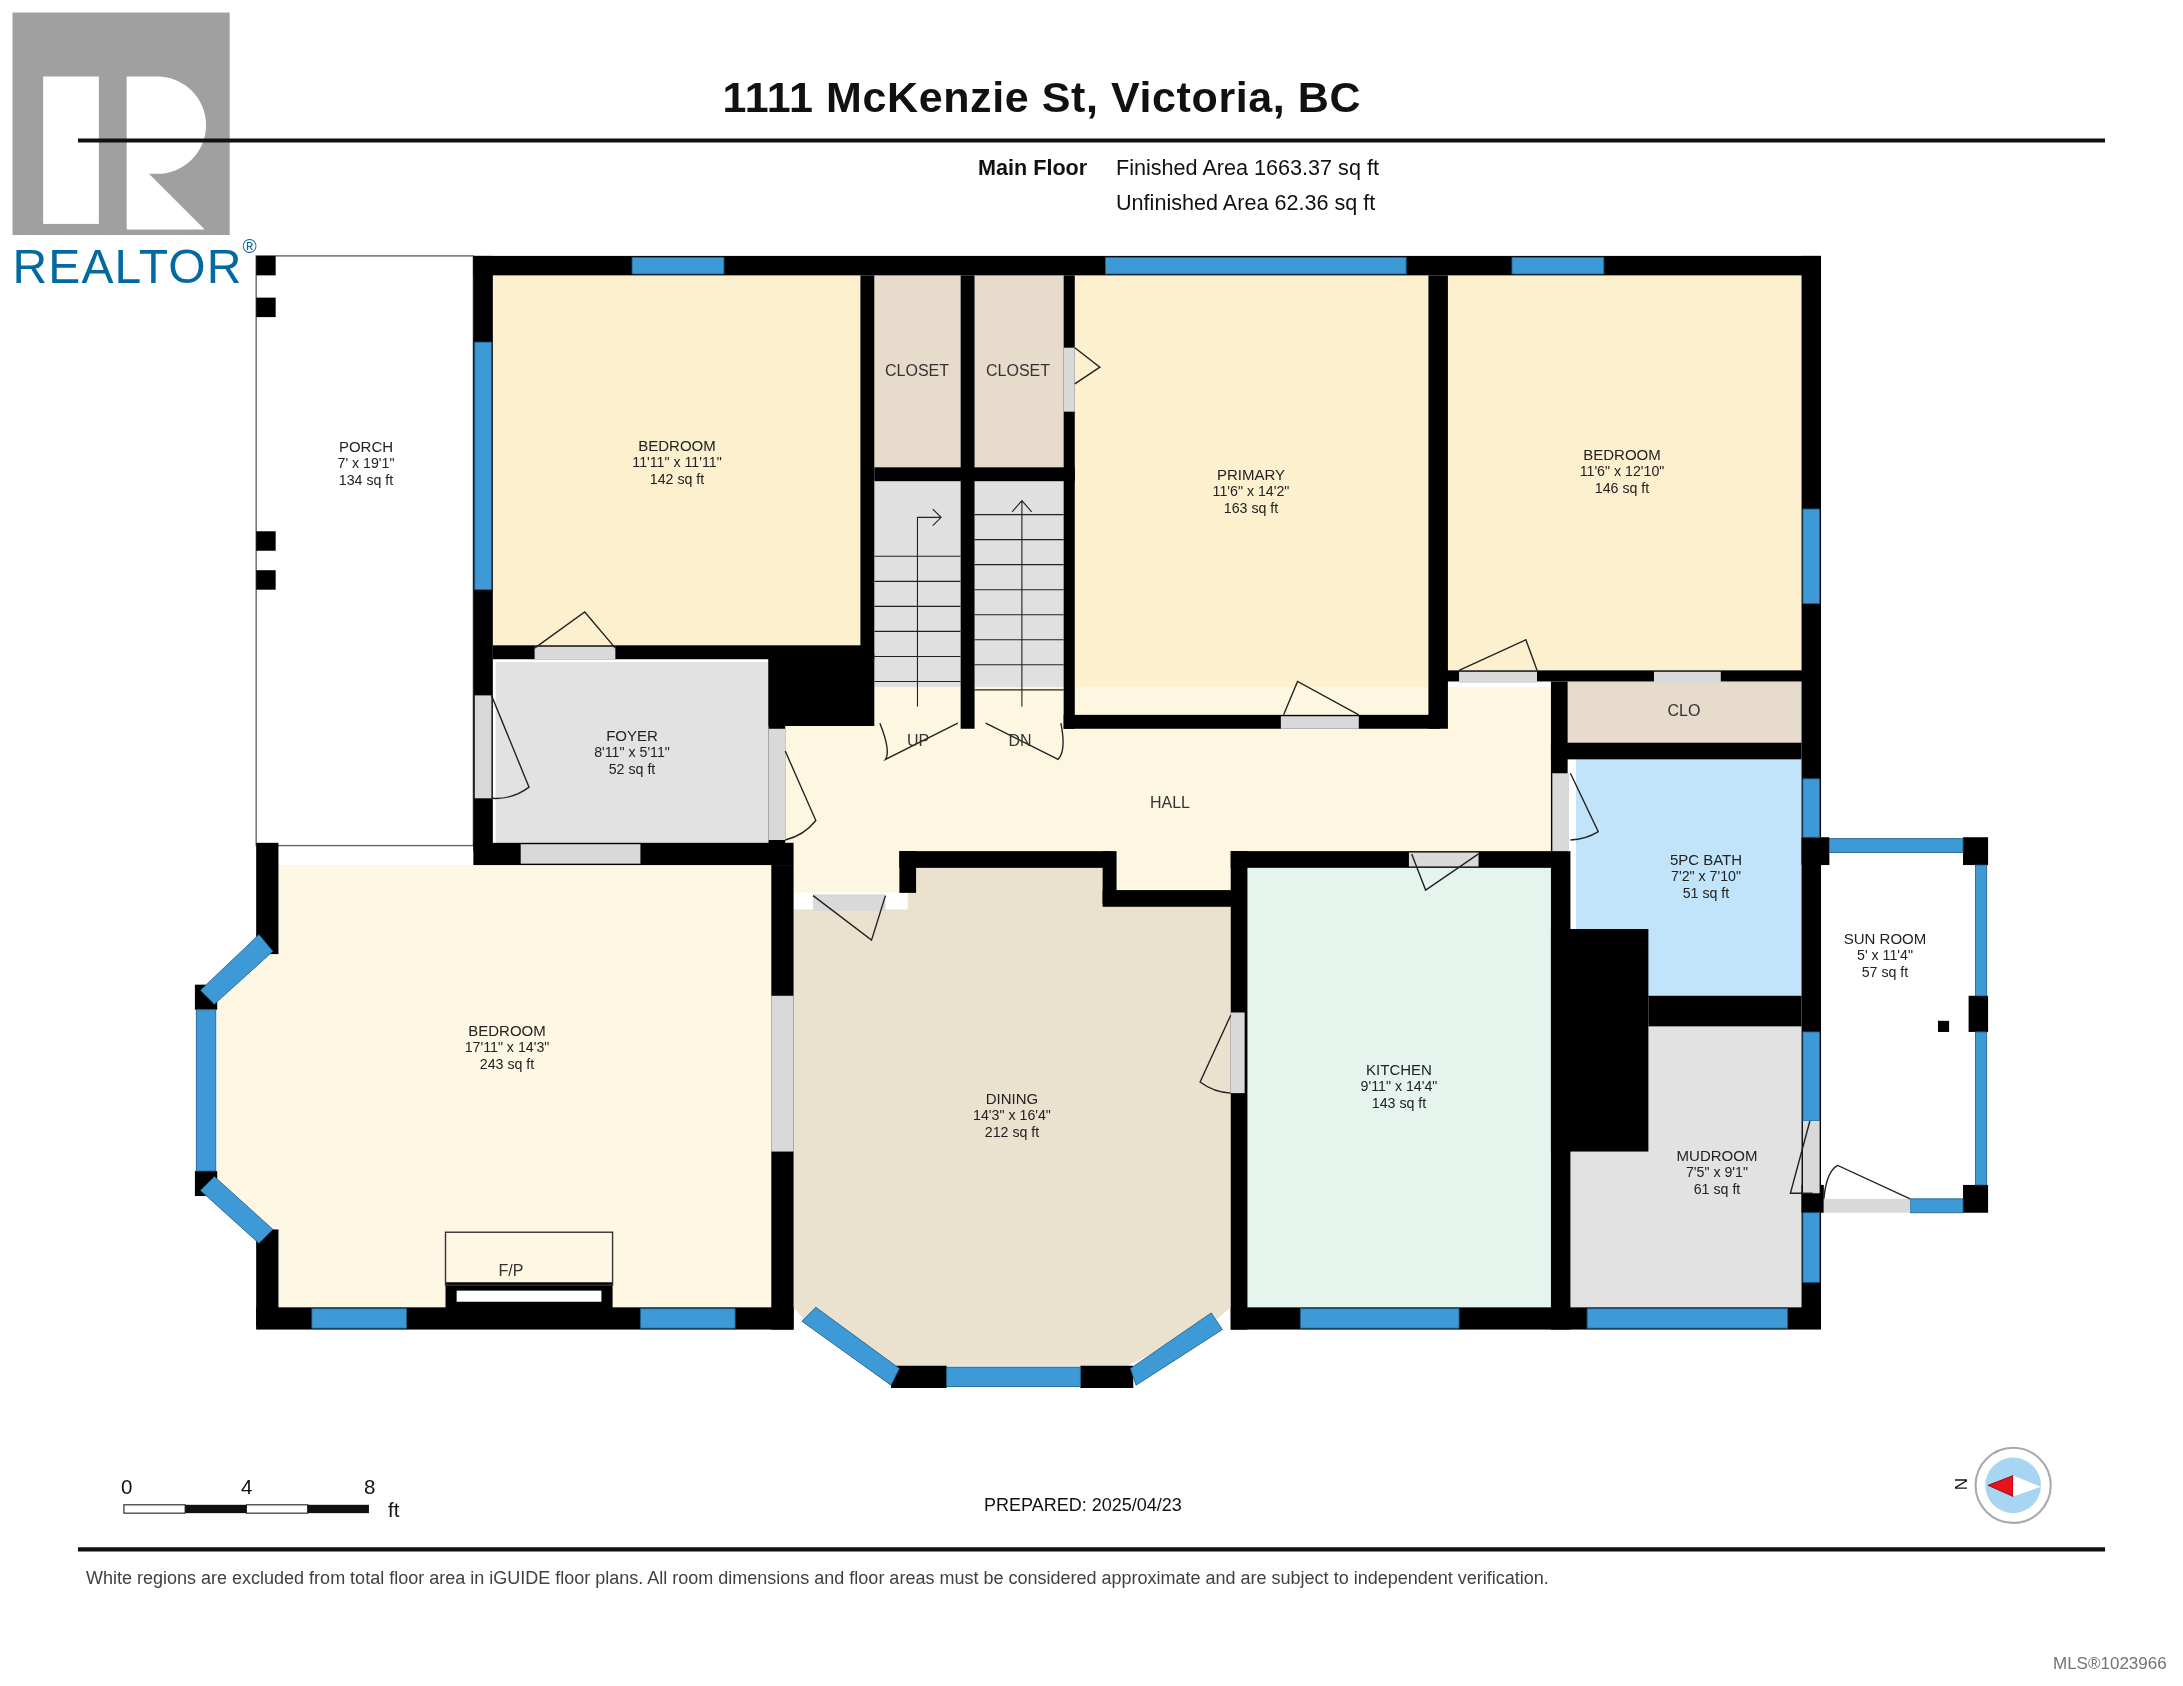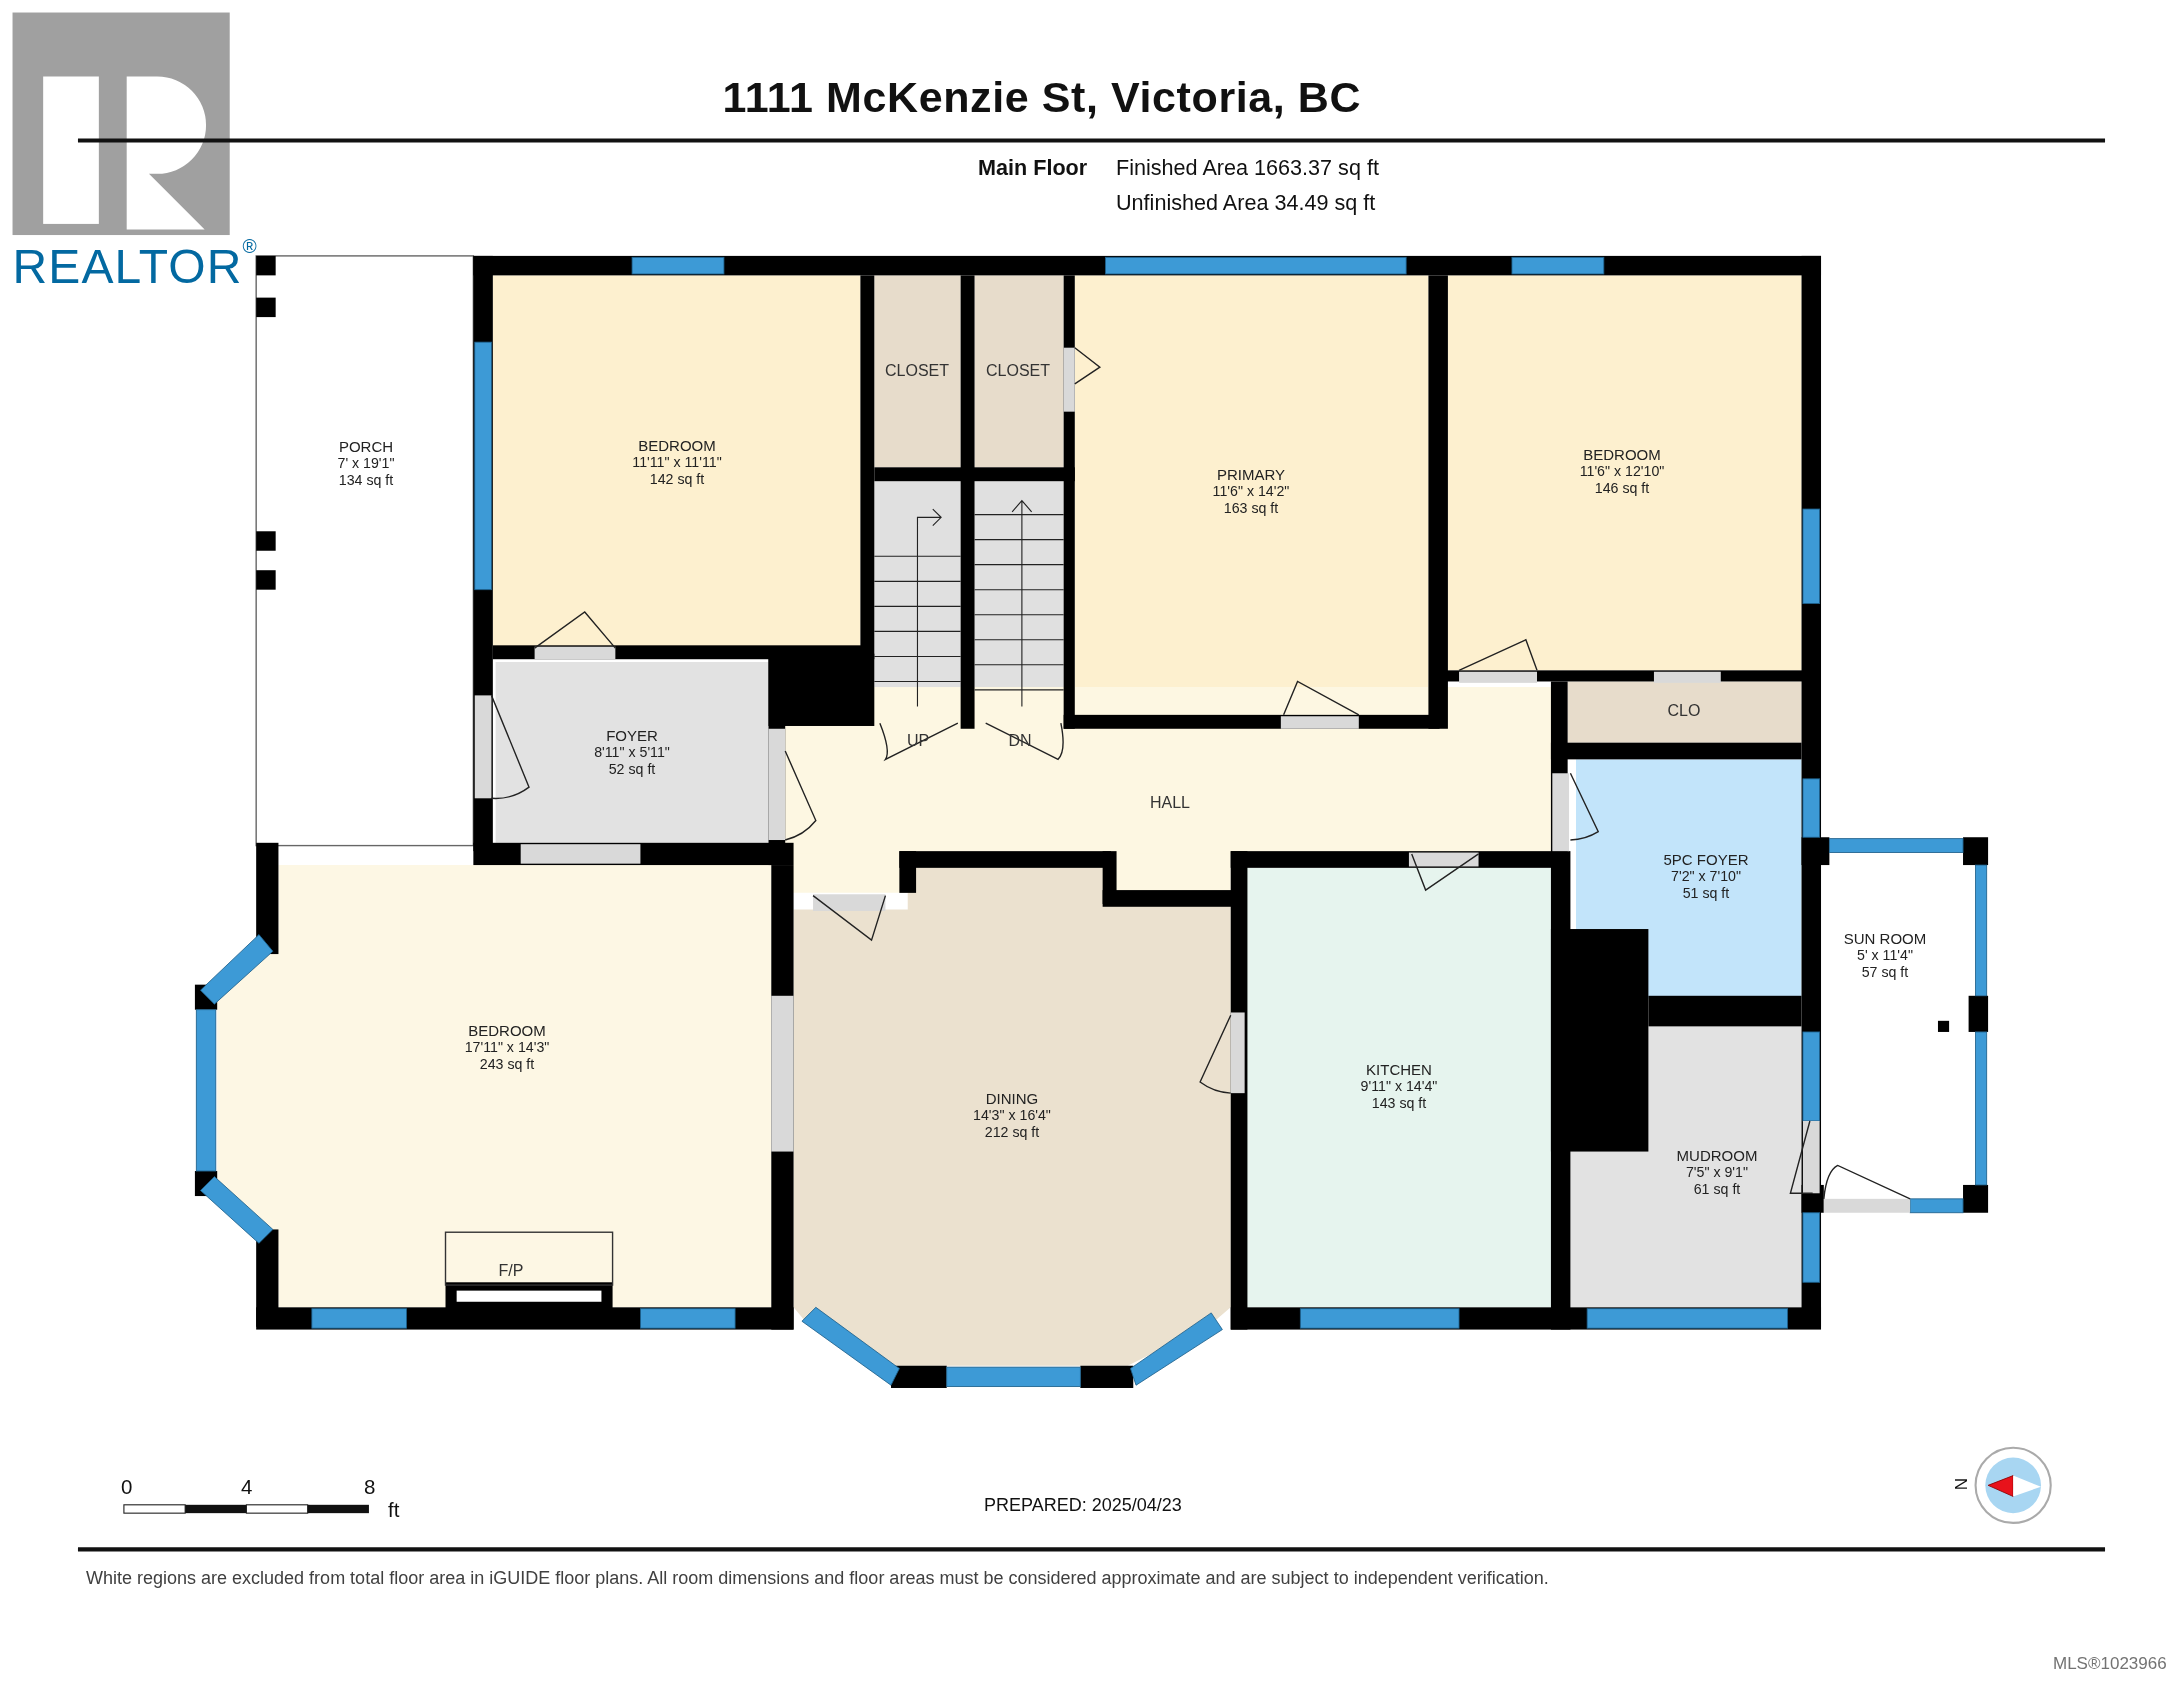--- a/index.html
+++ b/index.html
@@ -229,21 +229,21 @@
     <polygon points="1428,1068 1446,1061 1446,1076" fill="#e8121b" stroke="#8a0000" stroke-width="0.6"></polygon>
     <polygon points="1446,1061 1466,1069 1446,1076" fill="#ffffff"></polygon>
   </g>
 </svg>
 
 <div class="abs realtor-word"><span>REALTOR</span><span class="realtor-reg">®</span></div>
 
 <div class="abs title"><span class="title-inner">1111 McKenzie St, Victoria, BC</span></div>
 <div class="abs floor-label">Main Floor</div>
 <div class="abs fin-area">Finished Area 1663.37 sq ft</div>
-<div class="abs unfin-area">Unfinished Area 34.49 sq ft</div>
+<div class="abs unfin-area">Unfinished Area 62.36 sq ft</div>
 
 <div class="room" style="left:366px; top:438px;">
   <div class="nm">PORCH</div>
   <div>7' x 19'1"</div>
   <div>134 sq ft</div>
 </div>
 <div class="room" style="left:677px; top:437px;">
   <div class="nm">BEDROOM</div>
   <div>11'11" x 11'11"</div>
   <div>142 sq ft</div>
@@ -272,21 +272,21 @@
   <div class="nm">DINING</div>
   <div>14'3" x 16'4"</div>
   <div>212 sq ft</div>
 </div>
 <div class="room" style="left:1399px; top:1061px;">
   <div class="nm">KITCHEN</div>
   <div>9'11" x 14'4"</div>
   <div>143 sq ft</div>
 </div>
 <div class="room" style="left:1706px; top:851px;">
-  <div class="nm">5PC FOYER</div>
+  <div class="nm">5PC BATH</div>
   <div>7'2" x 7'10"</div>
   <div>51 sq ft</div>
 </div>
 <div class="room" style="left:1717px; top:1147px;">
   <div class="nm">MUDROOM</div>
   <div>7'5" x 9'1"</div>
   <div>61 sq ft</div>
 </div>
 <div class="room" style="left:1885px; top:930px;">
   <div class="nm">SUN ROOM</div>

